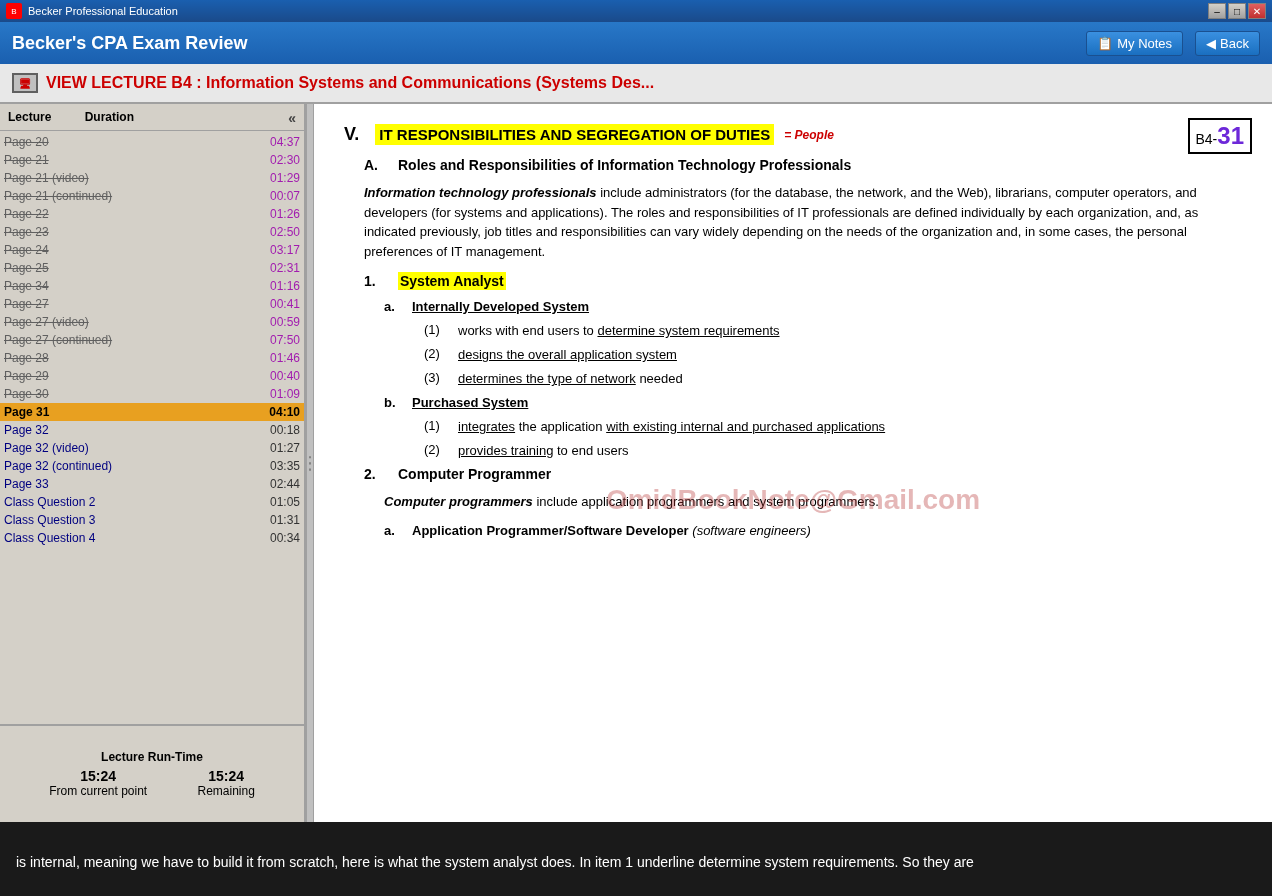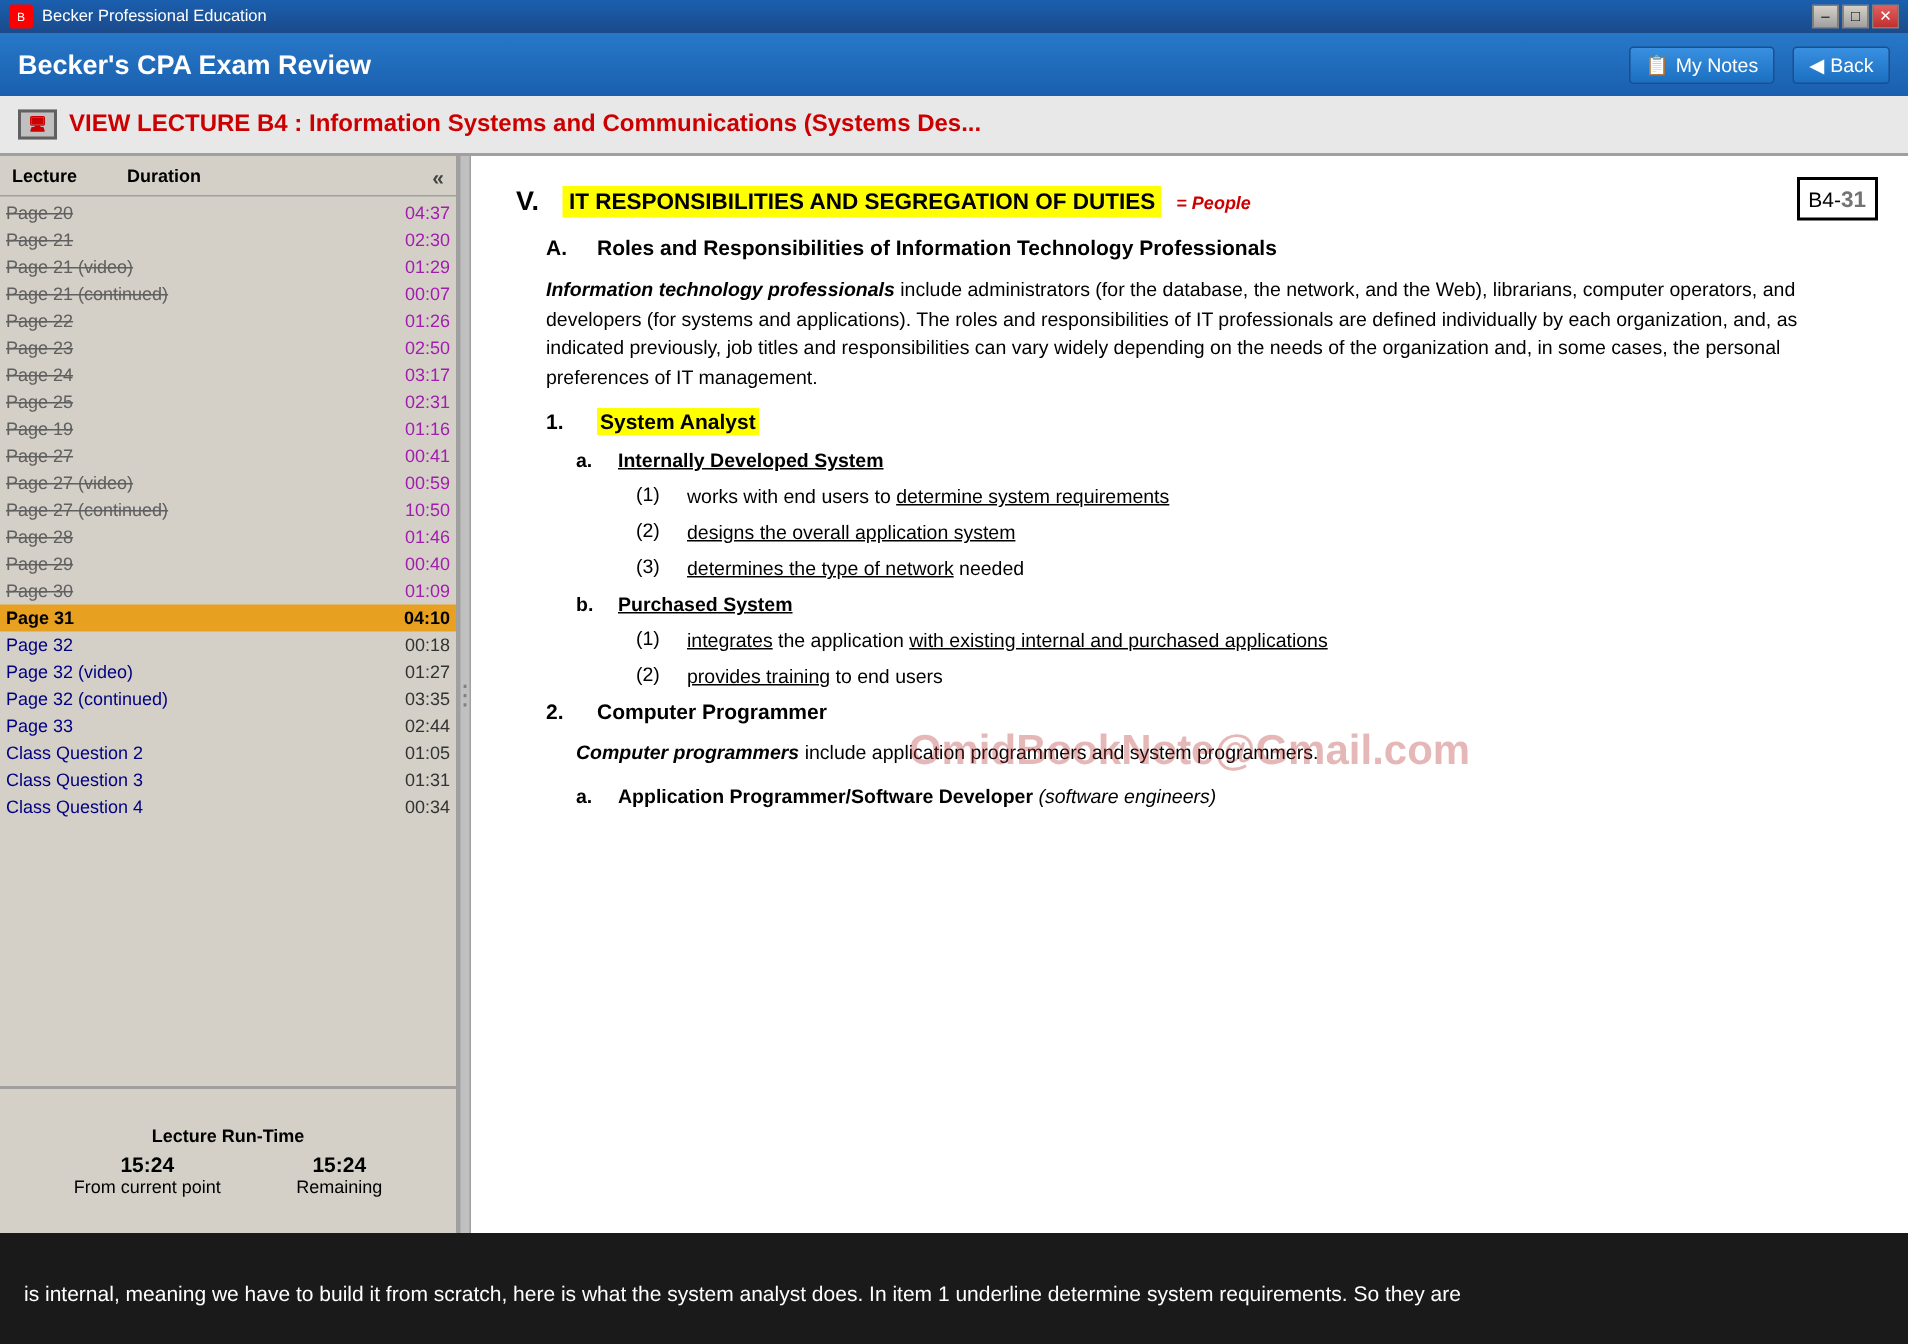--- a/index.html
+++ b/index.html
@@ -307,34 +307,34 @@
       </div>
       <div class="sidebar-item strikethrough">
         <span class="item-label">Page 24</span>
         <span class="item-duration">03:17</span>
       </div>
       <div class="sidebar-item strikethrough">
         <span class="item-label">Page 25</span>
         <span class="item-duration">02:31</span>
       </div>
       <div class="sidebar-item strikethrough">
-        <span class="item-label">Page 19</span>
+        <span class="item-label">Page 34</span>
         <span class="item-duration">01:16</span>
       </div>
       <div class="sidebar-item strikethrough">
         <span class="item-label">Page 27</span>
         <span class="item-duration">00:41</span>
       </div>
       <div class="sidebar-item strikethrough">
         <span class="item-label">Page 27 (video)</span>
         <span class="item-duration">00:59</span>
       </div>
       <div class="sidebar-item strikethrough">
         <span class="item-label">Page 27 (continued)</span>
-        <span class="item-duration">10:50</span>
+        <span class="item-duration">07:50</span>
       </div>
       <div class="sidebar-item strikethrough">
         <span class="item-label">Page 28</span>
         <span class="item-duration">01:46</span>
       </div>
       <div class="sidebar-item strikethrough">
         <span class="item-label">Page 29</span>
         <span class="item-duration">00:40</span>
       </div>
       <div class="sidebar-item strikethrough">
@@ -390,21 +390,21 @@
     </div>
   </div>
 
   <div class="sidebar-divider">⋮</div>
 
   <div class="content-area">
 
     <div class="watermark">OmidBookNote@Gmail.com</div>
 
     <div class="page-badge">
-      <span style="font-size:14px; font-weight:normal;">B4-</span><span style="font-size:15px; font-weight:bold; color:#737373;">31</span>
+      <span style="font-size:14px; font-weight:normal;">B4-</span><span style="font-size:24px; font-weight:bold; color:#6d28d9;">31</span>
     </div>
 
     <div class="section-heading">
       <span class="section-number">V.</span>
       <span class="highlighted-heading">IT RESPONSIBILITIES AND SEGREGATION OF DUTIES</span>
       <span class="people-text">= People</span>
     </div>
 
     <div class="sub-heading-a">
       <span class="sub-letter">A.</span>

